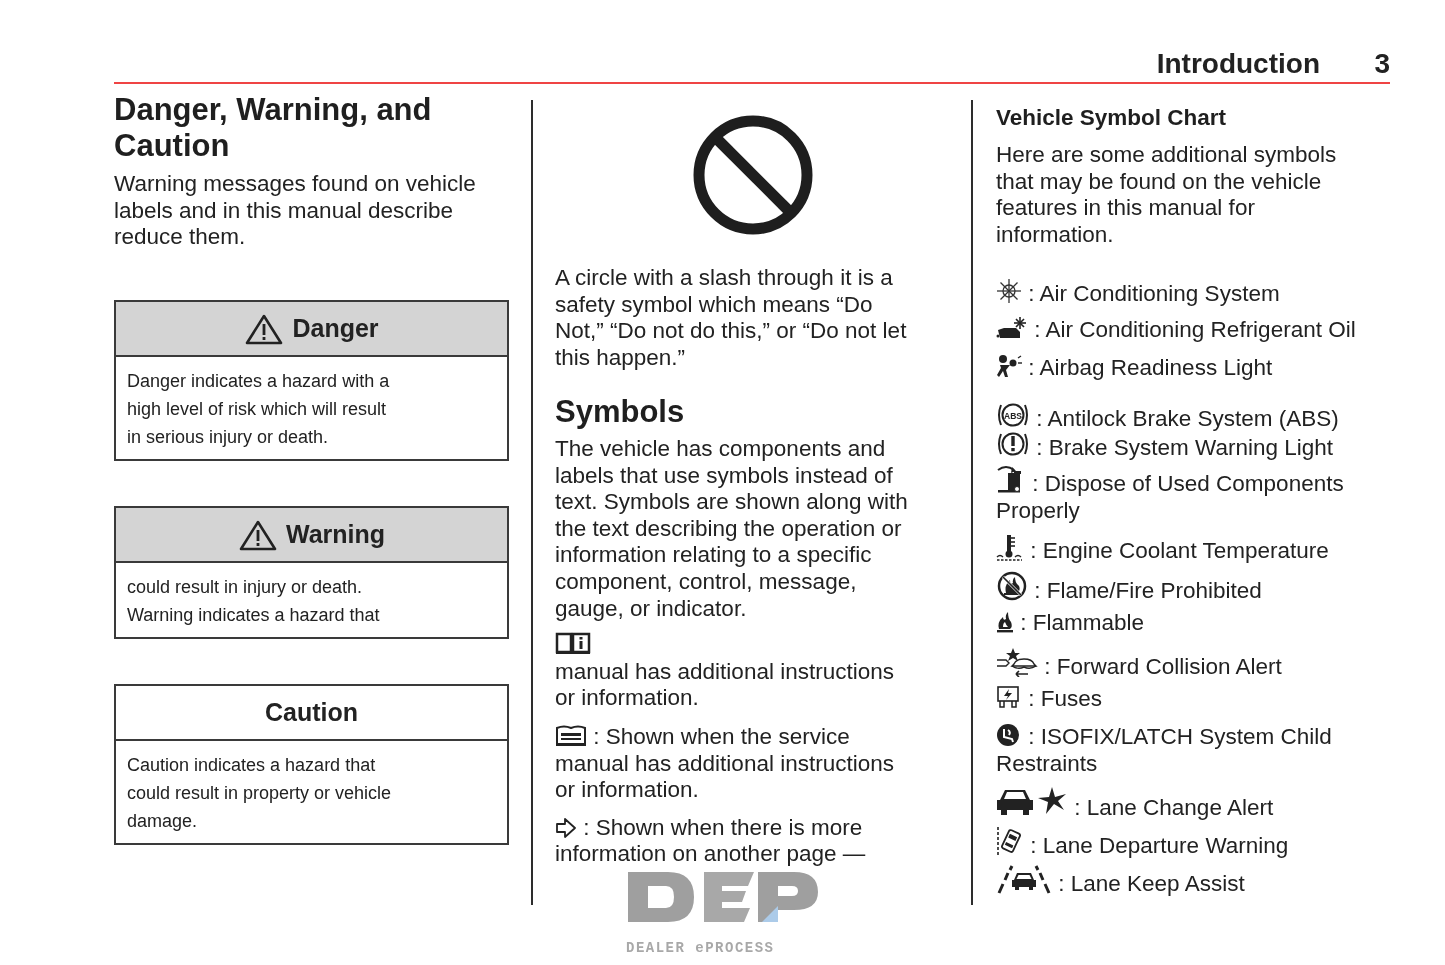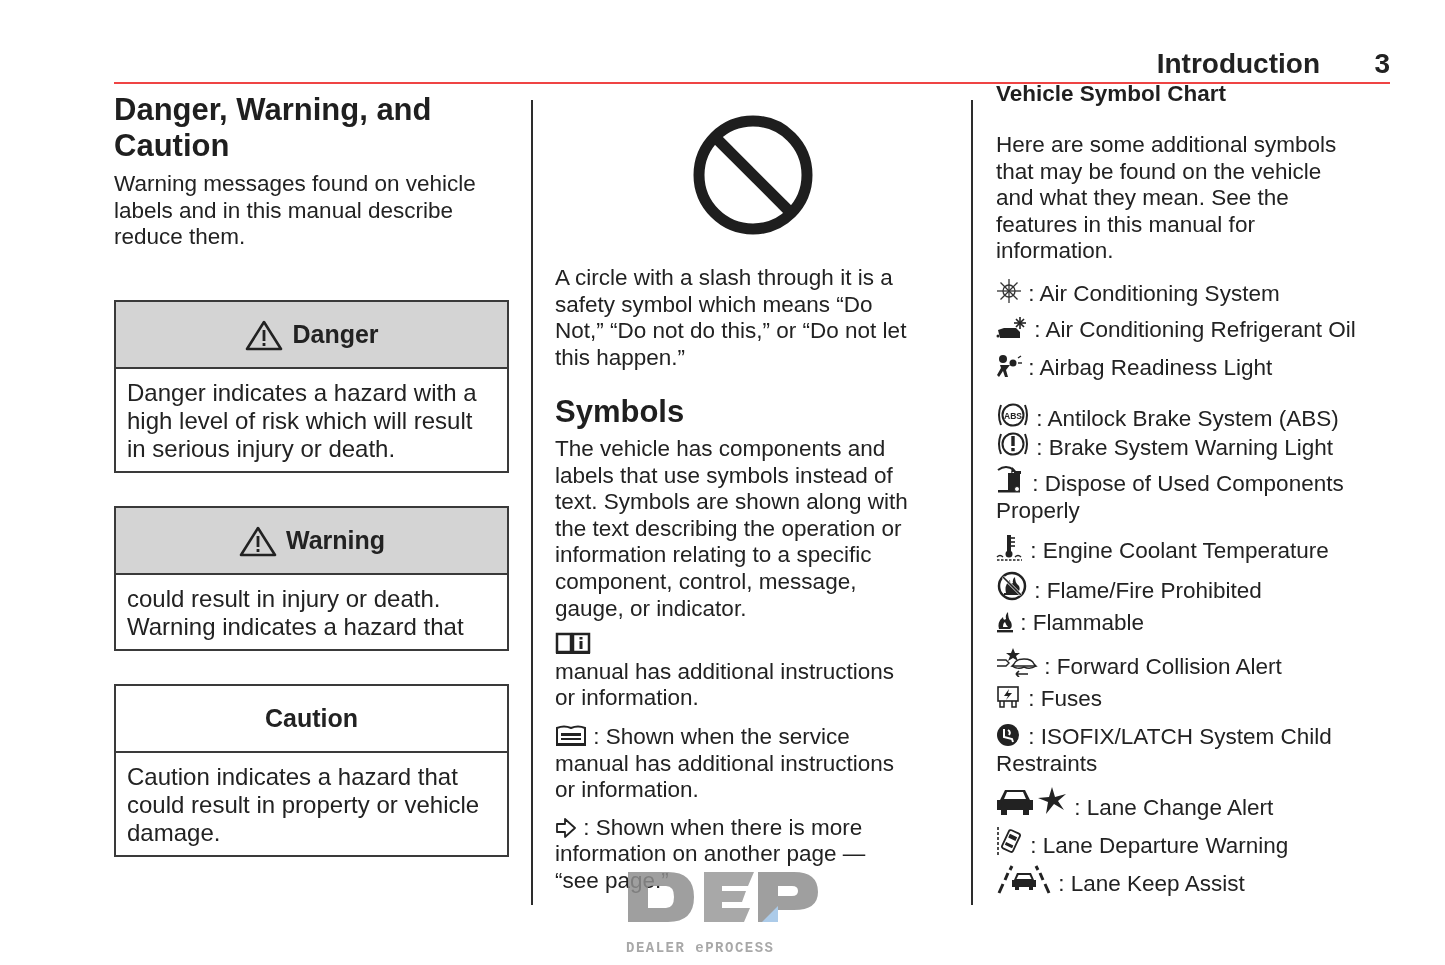--- a/index.html
+++ b/index.html
@@ -15,24 +15,24 @@
     .col2 { left: 555px; width: 400px; }
     .col3 { left: 996px; width: 400px; }
     .vrule { position: absolute; top: 100px; width: 2px; height: 805px; background: #2d2d2d; }
     .vrule.r1 { left: 531px; }
     .vrule.r2 { left: 971px; }
 
     .h1 { font-size: 31px; font-weight: bold; line-height: 36px; color: #1f1f1f; }
     .p { font-size: 22.5px; line-height: 26.6px; color: #222; }
 
     .box { position: absolute; left: 114px; width: 395px; border: 2px solid #3a3a3a; }
-    .box .head { height: 67px; border-bottom: 2px solid #3a3a3a; display: flex; align-items: center; justify-content: center; font-size: 25px; font-weight: bold; color: #222; }
+    .box .head { height: 55px; border-bottom: 2px solid #3a3a3a; display: flex; align-items: center; justify-content: center; font-size: 25px; font-weight: bold; color: #222; }
     .box .head.gray { background: #d4d4d4; }
     .box .head svg { margin-right: 8px; }
-    .box .body { padding: 10px 8px 8px 11px; font-size: 24px; line-height: 28px; color: #222; }
+    .box .body { padding: 10px 8px 8px 11px; font-size: 18px; line-height: 28px; color: #222; }
 
     .nosign { position: absolute; left: 692px; top: 114px; }
 
     .sym-line { font-size: 22.5px; line-height: 26.6px; color: #222; }
     .ico { display: inline-block; vertical-align: -3px; }
 
     .h3 { font-size: 22.5px; font-weight: bold; line-height: 28px; color: #1f1f1f; }
     .chart-item { font-size: 22.5px; line-height: 27px; color: #222; position: absolute; left: 996px; width: 400px; }
 
     .watermark { position: absolute; left: 622px; top: 868px; width: 200px; height: 80px; opacity: 0.85; }
@@ -158,30 +158,28 @@
   </div>
 
   <div class="sym-line" style="margin-top:11px;">
     <div>
       <svg class="ico" width="22" height="20" viewBox="0 0 22 20">
         <path d="M2 6 H10 V1 L20 10 L10 19 V14 H2 Z" fill="none" stroke="#222" stroke-width="1.8" stroke-linejoin="round"></path>
       </svg>
       <span>: Shown when there is more</span>
     </div>
     <div>information on another page —</div>
-    <div>“see page.”</div>
-  </div>
-</div>
-
-<div class="col col3" style="top:80px;">
+  </div>
+</div>
+
+<div class="col col3" style="top:104px;">
   <div class="h3">Vehicle Symbol Chart</div>
-  <div class="p" style="margin-top:24px;">
+  <div class="p" style="margin-top:10px;">
     <div>Here are some additional symbols</div>
     <div>that may be found on the vehicle</div>
-    <div>and what they mean. See the</div>
     <div>features in this manual for</div>
     <div>information.</div>
   </div>
 </div>
 
 <div class="chart-item" style="top:278px;">
   <svg class="ico" width="26" height="26" viewBox="0 0 26 26">
     <g stroke="#333" stroke-width="1.3" fill="none">
       <line x1="13" y1="1" x2="13" y2="25"></line>
         <line x1="1" y1="13" x2="25" y2="13"></line>

